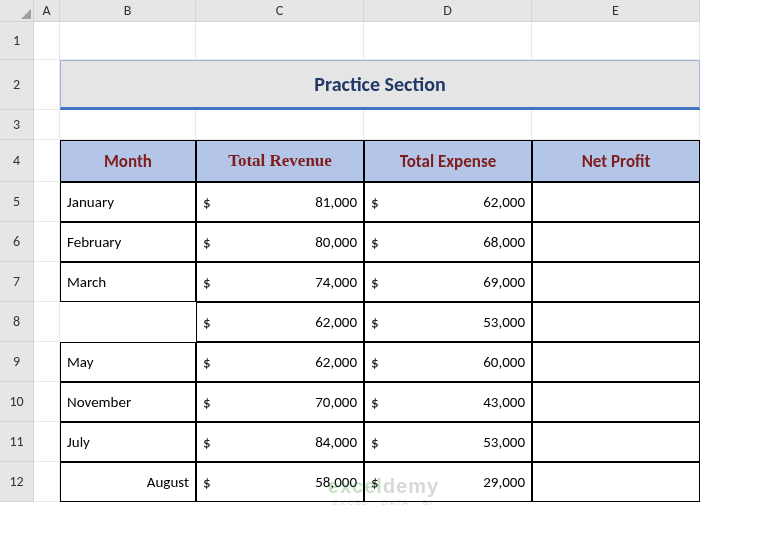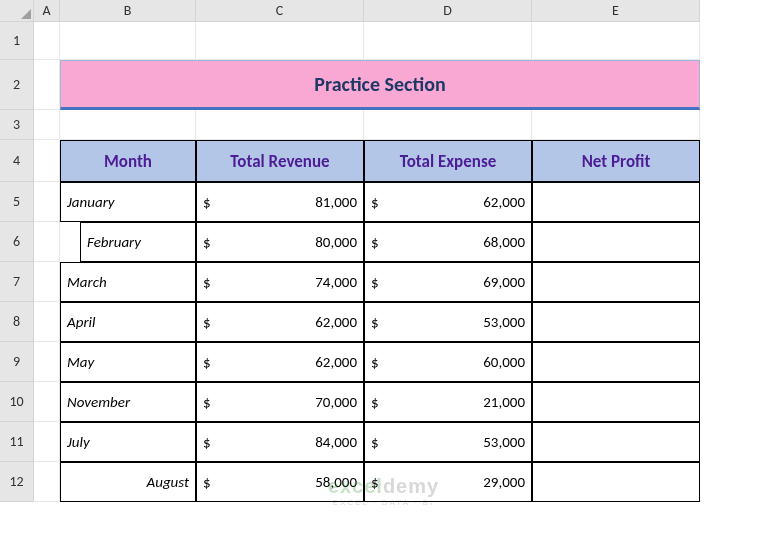--- a/index.html
+++ b/index.html
@@ -52,49 +52,49 @@
       border-left: 10px solid transparent;
       border-bottom: 10px solid #a0a0a0;
     }
     .cell {
       border-right: 1px solid #e8e8e8;
       border-bottom: 1px solid #e8e8e8;
     }
     .title-cell {
       grid-column: 3 / 7;
       grid-row: 3;
-      background: #f9a8d4;
+      background: #e5e5e5;
       border: 1px solid #9db3d9;
       border-bottom: 3px solid #4472c4;
       display: flex;
       align-items: center;
       justify-content: center;
       font-size: 20px;
       font-weight: bold;
       color: #1f3864;
     }
     .th {
       background: #b4c6e7;
       border: 1px solid #000;
       display: flex;
       align-items: center;
       justify-content: center;
       font-size: 17px;
       font-weight: bold;
-      color: #4c1d95;
+      color: #7f1d1d;
     }
     .td {
       border: 1px solid #000;
       display: flex;
       align-items: center;
       padding: 0 6px;
       font-size: 15px;
       color: #000;
     }
-    .td-month { justify-content: flex-start; font-style: italic; }
+    .td-month { justify-content: flex-start; }
     .td-money {
       justify-content: space-between;
     }
     .td-money .dollar { }
     .td-money .amount { text-align: right; }
     .td-empty {
       border: 1px solid #000;
     }
     .watermark {
       position: absolute;
@@ -157,42 +157,42 @@
     <div class="title-cell" style="grid-area: 3 / 3 / auto / span 4;">
       <span>Practice Section</span>
     </div>
     <div class="cell" style="grid-area: 4 / 3;"></div>
     <div class="cell" style="grid-area: 4 / 4;"></div>
     <div class="cell" style="grid-area: 4 / 5;"></div>
     <div class="cell" style="grid-area: 4 / 6;"></div>
     <div class="th" style="grid-area: 5 / 3;">
       <span>Month</span>
     </div>
-    <div class="th" style="grid-area: 5 / 4;">
+    <div class="th" style="grid-area: 5 / 4; font-family: Liberation Serif, serif;">
       <span>Total Revenue</span>
     </div>
     <div class="th" style="grid-area: 5 / 6;">
       <span>Net Profit</span>
     </div>
     <div class="th" style="grid-area: 5 / 5;">
       <span>Total Expense</span>
     </div>
     <div class="td td-month" style="grid-area: 6 / 3;">
       <span>January</span>
     </div>
     <div class="td td-money" style="grid-area: 6 / 4;">
       <span class="dollar">$</span>
       <span class="amount">81,000</span>
     </div>
     <div class="td td-money" style="grid-area: 6 / 5;">
       <span class="dollar">$</span>
       <span class="amount">62,000</span>
     </div>
     <div class="td-empty" style="grid-area: 6 / 6;"></div>
-    <div class="td td-month" style="grid-area: 7 / 3; margin-left: 20px;">
+    <div class="td td-month" style="grid-area: 7 / 3;">
       <span>February</span>
     </div>
     <div class="td td-money" style="grid-area: 7 / 4;">
       <span class="dollar">$</span>
       <span class="amount">80,000</span>
     </div>
     <div class="td td-money" style="grid-area: 7 / 5;">
       <span class="dollar">$</span>
       <span class="amount">68,000</span>
     </div>
@@ -202,23 +202,20 @@
     </div>
     <div class="td td-money" style="grid-area: 8 / 4;">
       <span class="dollar">$</span>
       <span class="amount">74,000</span>
     </div>
     <div class="td td-money" style="grid-area: 8 / 5;">
       <span class="dollar">$</span>
       <span class="amount">69,000</span>
     </div>
     <div class="td-empty" style="grid-area: 8 / 6;"></div>
-    <div class="td td-month" style="grid-area: 9 / 3;">
-      <span>April</span>
-    </div>
     <div class="td td-money" style="grid-area: 9 / 4;">
       <span class="dollar">$</span>
       <span class="amount">62,000</span>
     </div>
     <div class="td td-money" style="grid-area: 9 / 5;">
       <span class="dollar">$</span>
       <span class="amount">53,000</span>
     </div>
     <div class="td-empty" style="grid-area: 9 / 6;"></div>
     <div class="td td-month" style="grid-area: 10 / 3;">
@@ -235,21 +232,21 @@
     <div class="td-empty" style="grid-area: 10 / 6;"></div>
     <div class="td td-month" style="grid-area: 11 / 3;">
       <span>November</span>
     </div>
     <div class="td td-money" style="grid-area: 11 / 4;">
       <span class="dollar">$</span>
       <span class="amount">70,000</span>
     </div>
     <div class="td td-money" style="grid-area: 11 / 5;">
       <span class="dollar">$</span>
-      <span class="amount">21,000</span>
+      <span class="amount">43,000</span>
     </div>
     <div class="td-empty" style="grid-area: 11 / 6;"></div>
     <div class="td td-month" style="grid-area: 12 / 3;">
       <span>July</span>
     </div>
     <div class="td td-money" style="grid-area: 12 / 4;">
       <span class="dollar">$</span>
       <span class="amount">84,000</span>
     </div>
     <div class="td td-money" style="grid-area: 12 / 5;">

